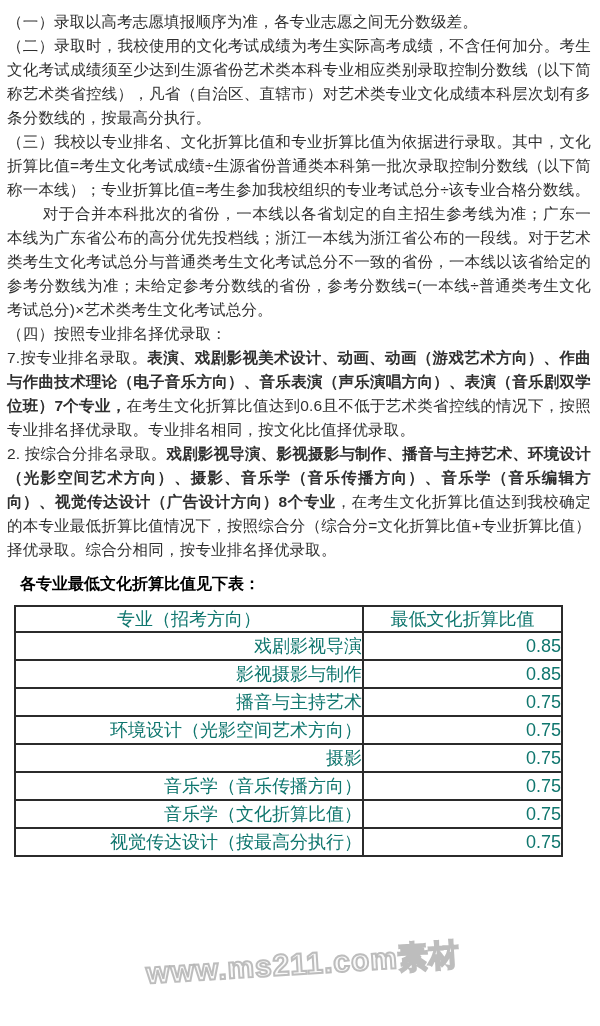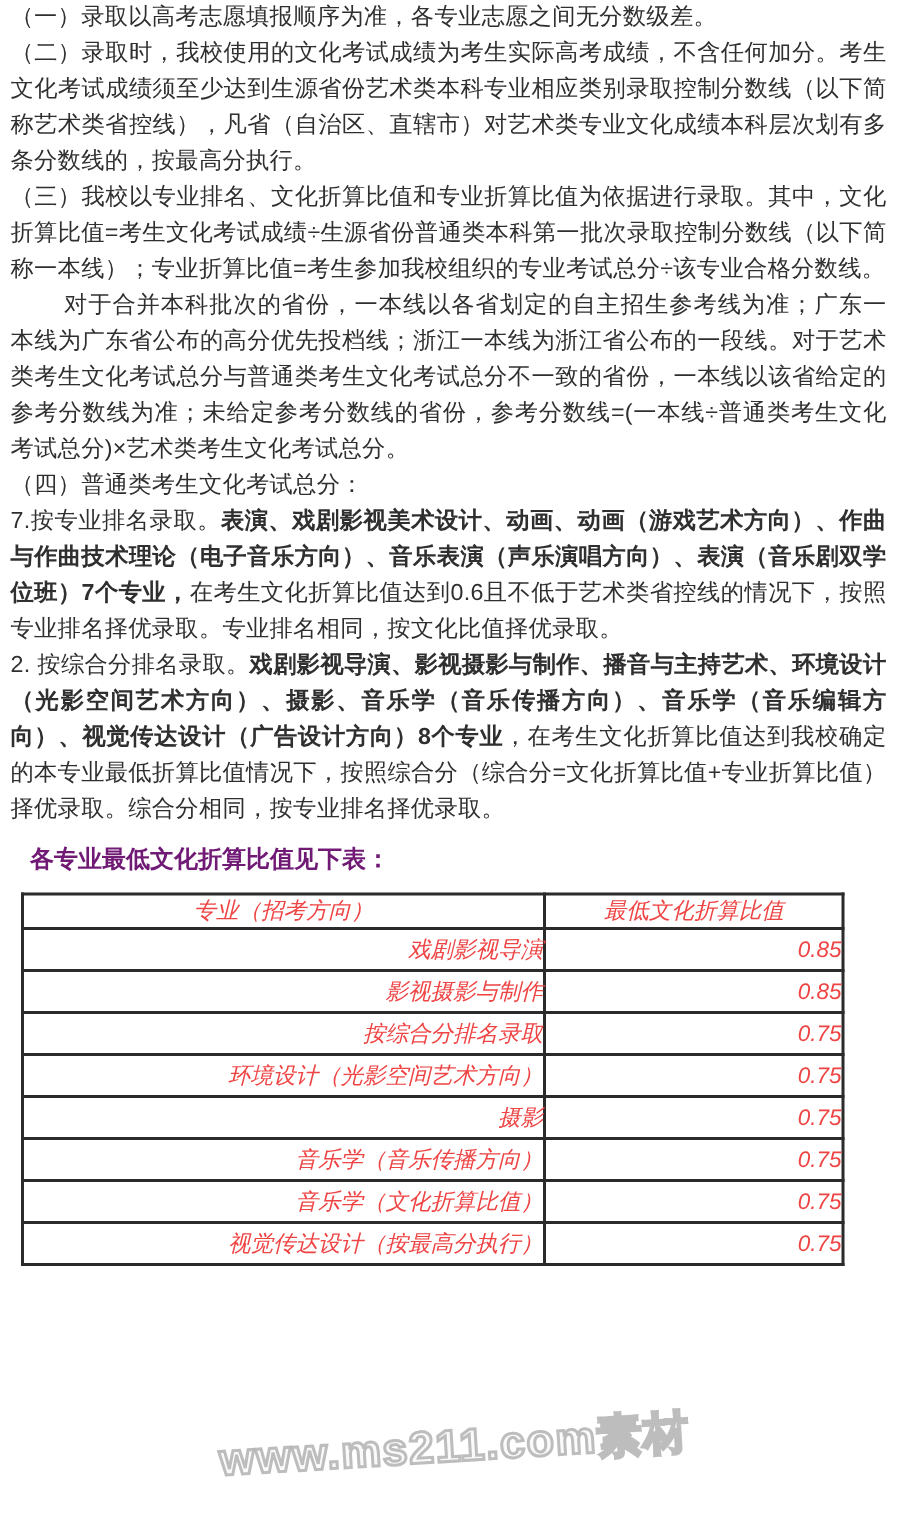--- a/index.html
+++ b/index.html
@@ -6,57 +6,56 @@
   html, body { margin: 0; padding: 0; background: #ffffff; }
   .page {
     position: relative;
     width: 600px;
     height: 1026px;
     background: #ffffff;
     overflow: hidden;
     font-family: "Liberation Sans", "DejaVu Sans", sans-serif;
     color: #2f2f2f;
   }
-  .content { padding: 0 9px 0 7px; }
+  .content { padding: 10px 9px 0 7px; }
   p.para {
     margin: 0;
     font-size: 15.5px;
     line-height: 24px;
     text-align: justify;
     letter-spacing: 0.2px;
   }
   .p1 { margin-top: 0; }
   .p2 { margin-top: 33px; }
   .p3 { margin-top: 28px; }
   .p4 { margin-top: 13px; text-indent: 2.3em; }
   .p5 { margin-top: 22px; }
   .p6 { margin-top: 17px; }
   .p7 { margin-top: 11px; }
   .bold { font-weight: bold; }
   .table-heading {
     margin: 10px 0 0 13px;
     font-size: 16px;
     font-weight: bold;
-    color: #701a75;
+    color: #000000;
     line-height: 24px;
   }
   table.ratio-table {
     border-collapse: collapse;
     margin: 9px 0 0 7px;
     width: 547px;
     table-layout: fixed;
   }
   .ratio-table col.c-major { width: 348px; }
   .ratio-table col.c-ratio { width: 199px; }
   .ratio-table th, .ratio-table td {
     border: 2px solid #2b2b2b;
-    font-size: 15px;
-    color: #ef4444;
+    font-size: 18px;
+    color: #0f766e;
     padding: 0;
-    font-style: italic;
   }
   .ratio-table th {
     height: 23px;
     font-weight: normal;
     text-align: center;
     vertical-align: middle;
   }
   .ratio-table td { height: 28px; vertical-align: middle; }
   .ratio-table td.cell-major { text-align: right; padding-left: 13px; }
   .ratio-table td.cell-ratio { text-align: right; }
@@ -82,21 +81,21 @@
   <div class="content">
 
     <p class="para p1">（一）录取以高考志愿填报顺序为准，各专业志愿之间无分数级差。</p>
 
     <p class="para p2">（二）录取时，我校使用的文化考试成绩为考生实际高考成绩，不含任何加分。考生文化考试成绩须至少达到生源省份艺术类本科专业相应类别录取控制分数线（以下简称艺术类省控线），凡省（自治区、直辖市）对艺术类专业文化成绩本科层次划有多条分数线的，按最高分执行。</p>
 
     <p class="para p3">（三）我校以专业排名、文化折算比值和专业折算比值为依据进行录取。其中，文化折算比值=考生文化考试成绩÷生源省份普通类本科第一批次录取控制分数线（以下简称一本线）；专业折算比值=考生参加我校组织的专业考试总分÷该专业合格分数线。</p>
 
     <p class="para p4">对于合并本科批次的省份，一本线以各省划定的自主招生参考线为准；广东一本线为广东省公布的高分优先投档线；浙江一本线为浙江省公布的一段线。对于艺术类考生文化考试总分与普通类考生文化考试总分不一致的省份，一本线以该省给定的参考分数线为准；未给定参考分数线的省份，参考分数线=(一本线÷普通类考生文化考试总分)×艺术类考生文化考试总分。</p>
 
-    <p class="para p5">（四）普通类考生文化考试总分：</p>
+    <p class="para p5">（四）按照专业排名择优录取：</p>
 
     <p class="para p6"><span>7.按专业排名录取。</span><span class="bold">表演、戏剧影视美术设计、动画、动画（游戏艺术方向）、作曲与作曲技术理论（电子音乐方向）、音乐表演（声乐演唱方向）、表演（音乐剧双学位班）7个专业，</span><span>在考生文化折算比值达到0.6且不低于艺术类省控线的情况下，按照专业排名择优录取。专业排名相同，按文化比值择优录取。</span></p>
 
     <p class="para p7"><span>2. 按综合分排名录取。</span><span class="bold">戏剧影视导演、影视摄影与制作、播音与主持艺术、环境设计（光影空间艺术方向）、摄影、音乐学（音乐传播方向）、音乐学（音乐编辑方向）、视觉传达设计（广告设计方向）8个专业</span><span>，在考生文化折算比值达到我校确定的本专业最低折算比值情况下，按照综合分（综合分=文化折算比值+专业折算比值）择优录取。综合分相同，按专业排名择优录取。</span></p>
 
     <div class="table-heading">各专业最低文化折算比值见下表：</div>
 
     <table class="ratio-table">
       <colgroup>
           <col class="c-major">
@@ -109,21 +108,21 @@
       </tr>
       <tr>
         <td class="cell-major">戏剧影视导演</td>
         <td class="cell-ratio">0.85</td>
       </tr>
       <tr>
         <td class="cell-major">影视摄影与制作</td>
         <td class="cell-ratio">0.85</td>
       </tr>
       <tr>
-        <td class="cell-major">按综合分排名录取</td>
+        <td class="cell-major">播音与主持艺术</td>
         <td class="cell-ratio">0.75</td>
       </tr>
       <tr>
         <td class="cell-major">环境设计（光影空间艺术方向）</td>
         <td class="cell-ratio">0.75</td>
       </tr>
       <tr>
         <td class="cell-major">摄影</td>
         <td class="cell-ratio">0.75</td>
       </tr>

